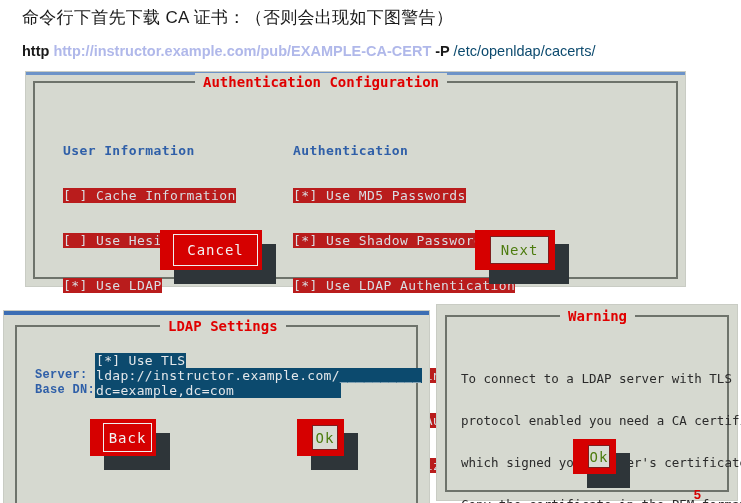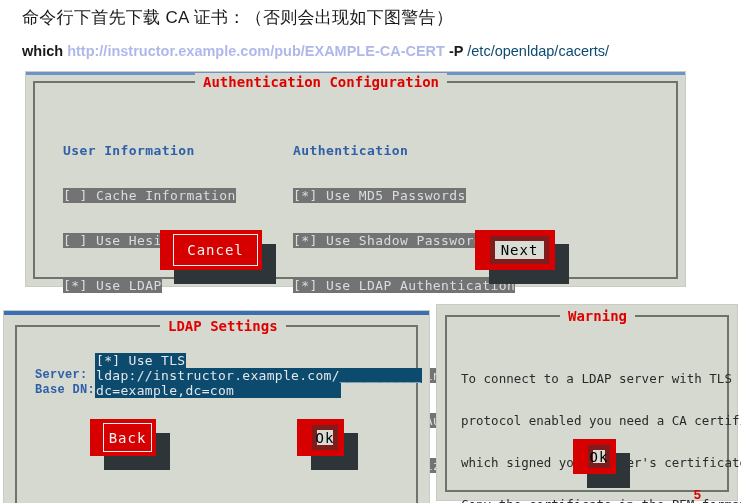--- a/index.html
+++ b/index.html
@@ -68,21 +68,21 @@
     color:#2b2b2b;
     white-space:pre;
   }
   .col-head{
     color:#2f5fa8;
     font-weight:bold;
     letter-spacing:0.4px;
   }
   .chk{
     display:block;
-    background:#737373;
+    background:#b91c1c;
     color:#d9dde2;
     white-space:pre;
     width:max-content;
     letter-spacing:0.4px;
   }
 
   
   .btn-wrap{position:absolute;}
   .btn-shadow{
     position:absolute;
@@ -102,22 +102,22 @@
     width:100%;height:100%;
     display:flex;align-items:center;justify-content:center;
     box-sizing:border-box;
     font-family:"DejaVu Sans Mono","Liberation Mono",monospace;
     font-size:14px;
     color:#f2f2f2;
     letter-spacing:1px;
   }
   .btn.focused .btn-inner{
     background:#d9dcd4;
-    color:#000000;
-    border:5px solid #7f1d1d;
+    color:#4d7c0f;
+    border:1px solid #7f1d1d;
     margin:2px;
     width:calc(100% - 4px);
     height:calc(100% - 4px);
   }
 
   
   .field-label{
     position:absolute;
     font-family:Liberation Mono, monospace;
     font-size:12px;color:#2f5fa8;font-weight:bold;
@@ -144,21 +144,21 @@
     color:#d60000;font-size:13px;font-weight:bold;
     font-family:"Liberation Sans",sans-serif;
   }
 </style>
 </head>
 <body>
 
 <div class="slide-heading">命令行下首先下载 CA 证书：（否则会出现如下图警告）</div>
 
 <div class="cmd-line">
-  <span>which</span>
+  <span>http</span>
   <span class="url">http://instructor.example.com/pub/EXAMPLE-CA-CERT</span>
   <span class="flag">-P</span>
   <span class="path">/etc/openldap/cacerts/</span>
 </div>
 
 <div class="term" style="left:25px;top:71px;width:661px;height:216px;border:1px solid #c9ccc4;">
   <div class="term-topbar" style="background:#6d93c8;height:3px;"></div>
 
   <div class="dlg" style="left:7px;top:9px;right:7px;bottom:7px;">
     <div class="dlg-title" style="left:160px;">Authentication Configuration</div>

